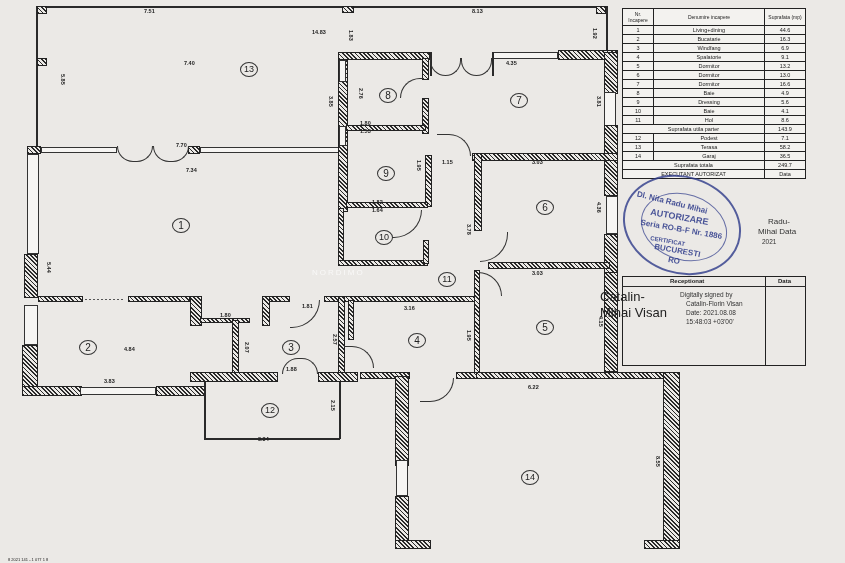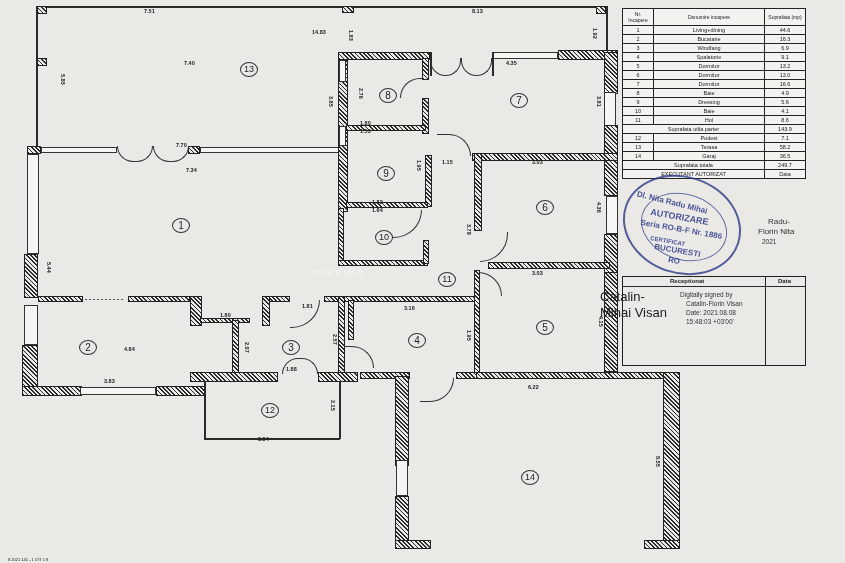--- a/index.html
+++ b/index.html
@@ -287,21 +287,21 @@
 
 <div class="stamp"></div>
 <div class="stamp-inner"></div>
 <div class="stamp-text" style="left:636px;top:198px;transform:rotate(14deg);">Dl. Nita Radu Mihai</div>
 <div class="stamp-text" style="left:650px;top:212px;transform:rotate(10deg);font-size:9px;">AUTORIZARE</div>
 <div class="stamp-text" style="left:640px;top:225px;transform:rotate(10deg);">Seria RO-B-F Nr. 1886</div>
 <div class="stamp-text" style="left:650px;top:238px;transform:rotate(10deg);font-size:6px;">CERTIFICAT</div>
 <div class="stamp-text" style="left:654px;top:246px;transform:rotate(10deg);">BUCURESTI</div>
 <div class="stamp-text" style="left:668px;top:256px;transform:rotate(10deg);">RO</div>
 <div class="sig-small" style="left:760px;top:218px;font-size:8px;margin-left:8px;">Radu-</div>
-<div class="sig-small" style="left:758px;top:228px;font-size:8px;">Florin Nita</div>
+<div class="sig-small" style="left:758px;top:228px;font-size:8px;">Mihai Data</div>
 <div class="sig-small" style="left:762px;top:238px;">2021</div>
 
 <div class="sig-box"></div>
 <div class="sig-div"></div>
 <div class="line" style="left:622px;top:286px;width:184px;height:1px;"></div>
 <div class="sig-head" style="left:670px;top:278px;">Receptionat</div>
 <div class="sig-head" style="left:778px;top:278px;">Data</div>
 <div class="sig-big" style="left:600px;top:289px;">Catalin-</div>
 <div class="sig-big" style="left:600px;top:305px;">Mihai Visan</div>
 <div class="sig-small" style="left:680px;top:291px;">Digitally signed by</div>

